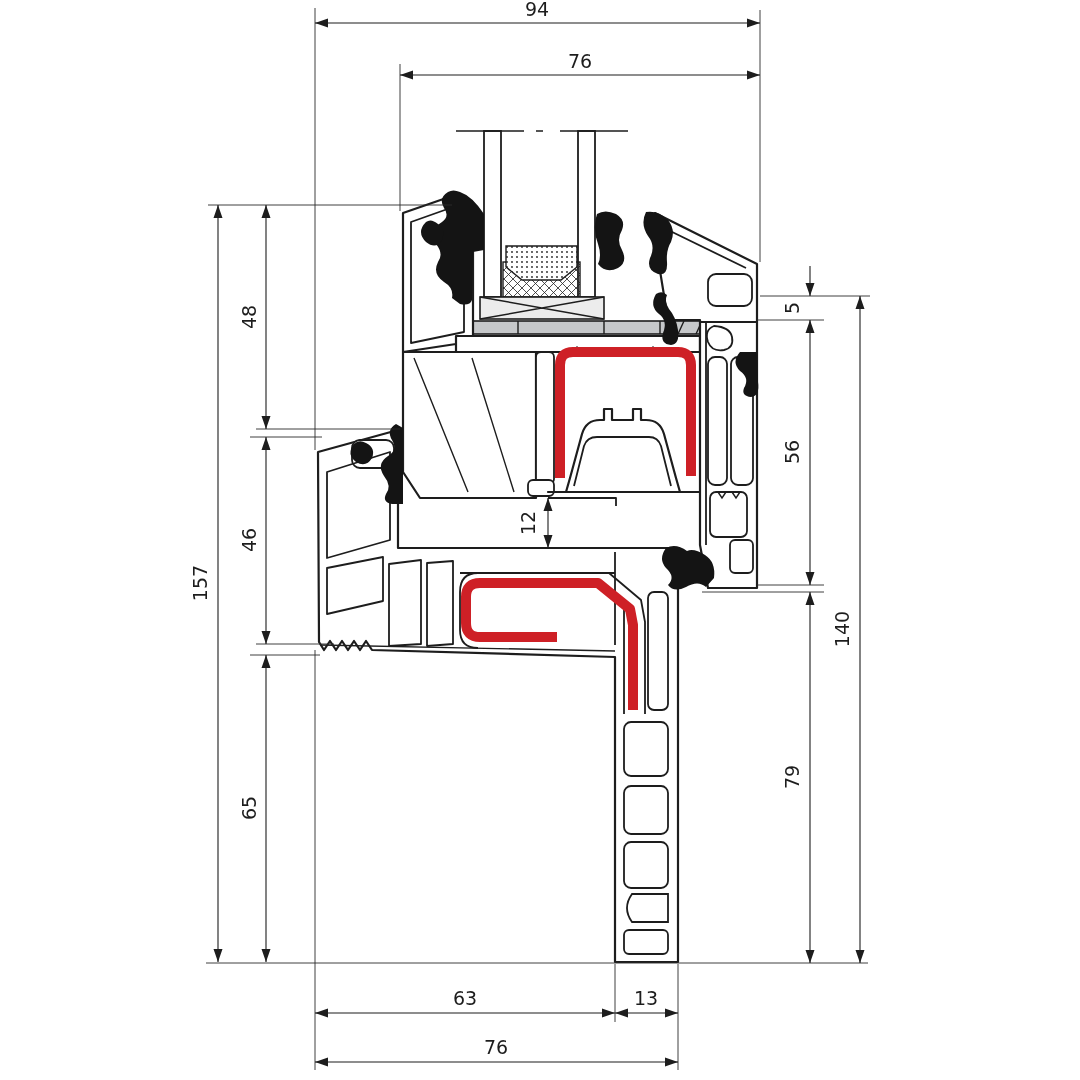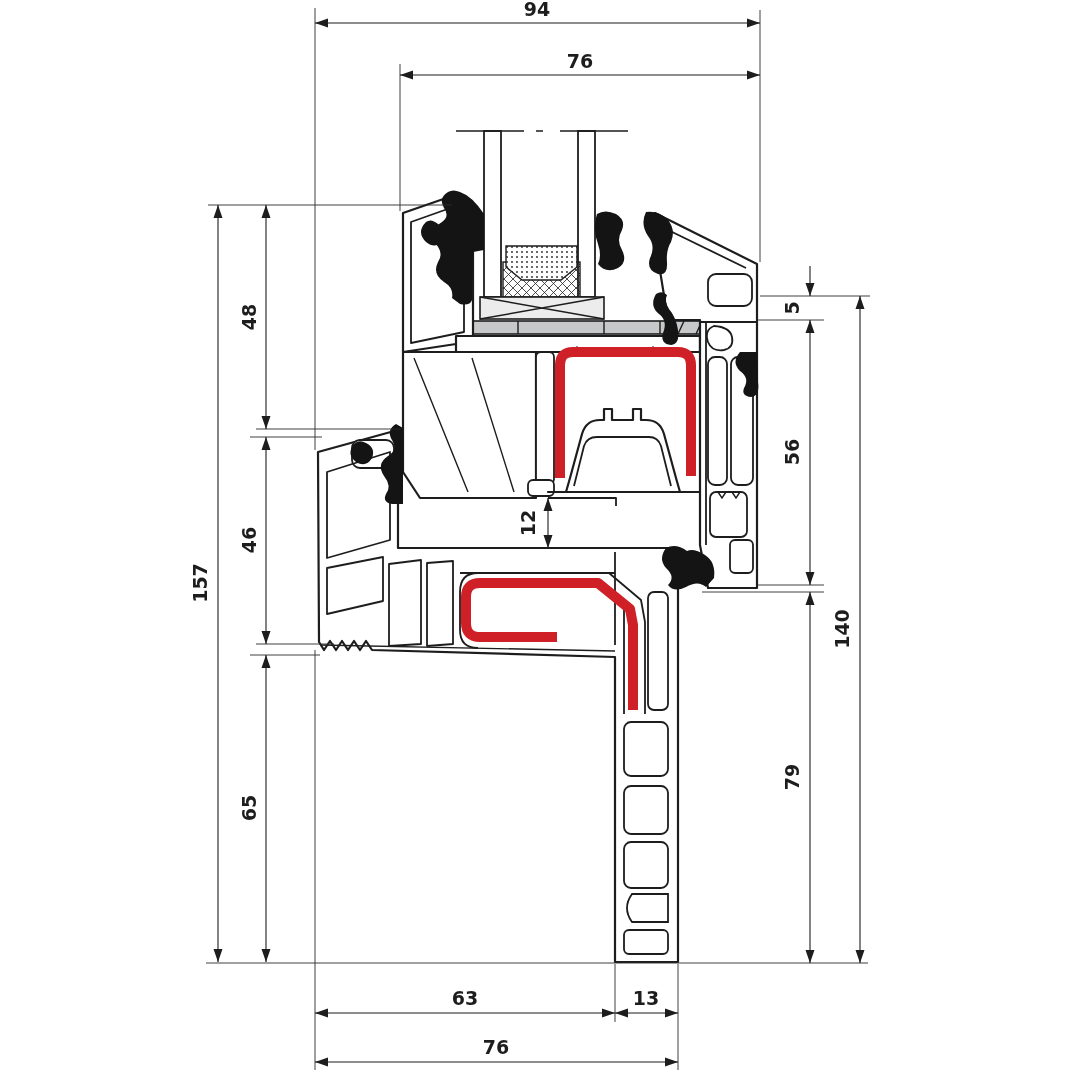--- a/index.html
+++ b/index.html
@@ -1,17 +1,17 @@
 <!DOCTYPE html>
 <html><head>
 <meta charset="utf-8">
 <style>
   html,body{margin:0;padding:0;background:#fff;}
   .stage{width:1080px;height:1080px;background:#fff;position:relative;overflow:hidden;
-         font-family:"DejaVu Sans",sans-serif;font-weight:bold;}
+         font-family:"DejaVu Sans",sans-serif;}
   svg{display:block;}
   .pf{fill:#ffffff;stroke:#1d1d1d;stroke-width:2.2;stroke-linejoin:round;}
   .ln{fill:none;stroke:#1d1d1d;stroke-width:1.8;stroke-linejoin:round;}
   .lnt{fill:none;stroke:#1d1d1d;stroke-width:1.4;}
   .ch{fill:#ffffff;stroke:#1d1d1d;stroke-width:1.8;}
   .dl{stroke:#1d1d1d;stroke-width:1.1;fill:none;}
   .rl{stroke:#2a2a2a;stroke-width:0.9;fill:none;}
   .ar{fill:#1d1d1d;stroke:none;}
   .dtx{font-family:"DejaVu Sans",sans-serif;font-size:19px;fill:#1d1d1d;text-anchor:middle;}
   .gk{fill:#141414;stroke:none;}

